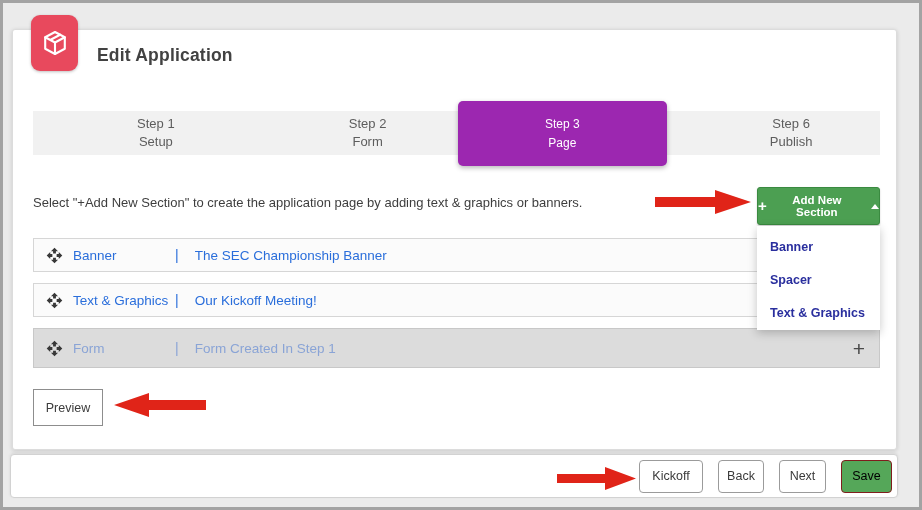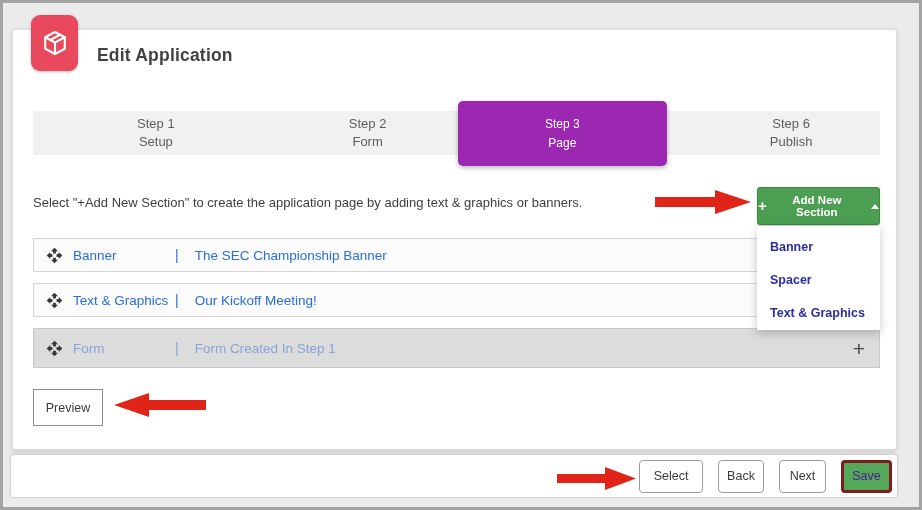--- a/index.html
+++ b/index.html
@@ -113,22 +113,22 @@
     gap: 15px; padding-right: 5px; z-index: 4;
   }
   .btn-white {
     height: 33px; background: #fff; border: 1px solid #9b9b9b; border-radius: 4px;
     font-size: 12.5px; color: #3a3a3a; font-family: inherit; cursor: pointer;
   }
   .btn-cancel { width: 64px; }
   .btn-back { width: 46px; }
   .btn-next { width: 47px; }
   .btn-save {
-    width: 51px; height: 33px; background: #55a759; border: 3px solid #7f1d1d;
-    border-radius: 4px; font-size: 12.5px; color: #4c1d95; font-family: inherit; cursor: pointer;
+    width: 51px; height: 33px; background: #55a759; border: 1px solid #7f1d1d;
+    border-radius: 4px; font-size: 12.5px; color: #000000; font-family: inherit; cursor: pointer;
   }
 </style>
 </head>
 <body>
 
 <div class="card"></div>
 
 <div class="app-icon">
   <svg width="28" height="28" viewBox="0 0 24 24">
     <path d="M12 2.6 L20.4 7.1 V16.9 L12 21.4 L3.6 16.9 V7.1 Z" fill="none" stroke="#fff" stroke-width="1.8" stroke-linejoin="round"></path>
@@ -211,21 +211,21 @@
   <span class="expand-plus">+</span>
 </div>
 
 <button class="preview-btn">Preview</button>
 
 <svg class="ann-arrow arrow-preview" width="92" height="24" viewBox="0 0 92 24">
   <polygon points="92,7 35,7 35,0 0,12 35,24 35,17 92,17" fill="#e02418"></polygon>
 </svg>
 
 <div class="footer">
-  <button class="btn-white btn-cancel">Select</button>
+  <button class="btn-white btn-cancel">Kickoff</button>
   <button class="btn-white btn-back">Back</button>
   <button class="btn-white btn-next">Next</button>
   <button class="btn-save">Save</button>
 </div>
 
 <svg class="ann-arrow arrow-cancel" width="80" height="23" viewBox="0 0 80 23">
   <polygon points="0,7 48,7 48,0 79,11.5 48,23 48,16 0,16" fill="#e02418"></polygon>
 </svg>
 
 <div class="outer-frame"></div>

